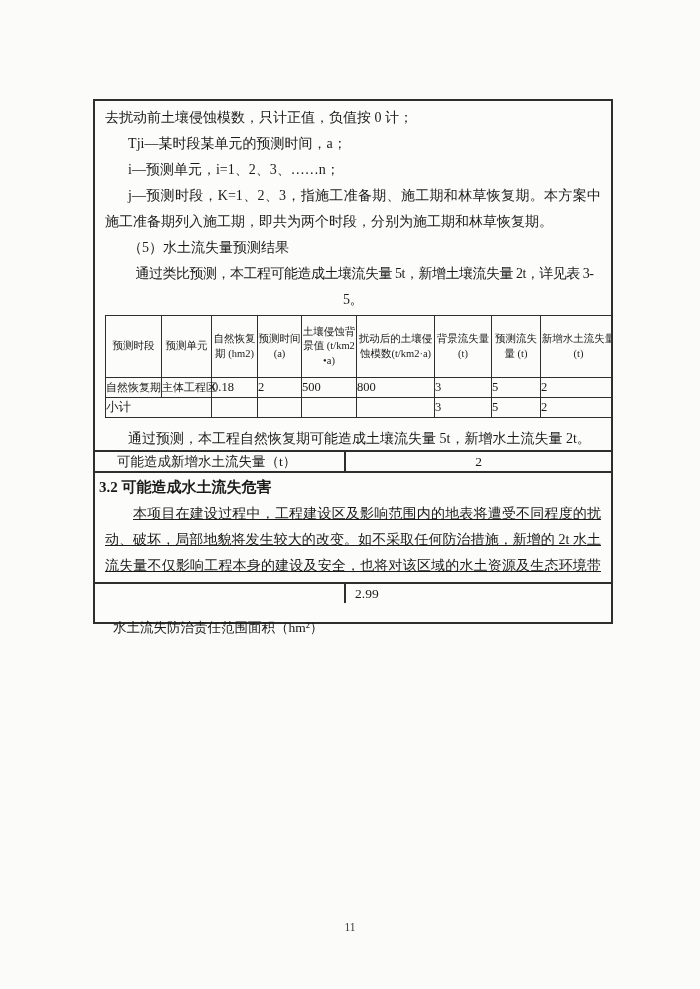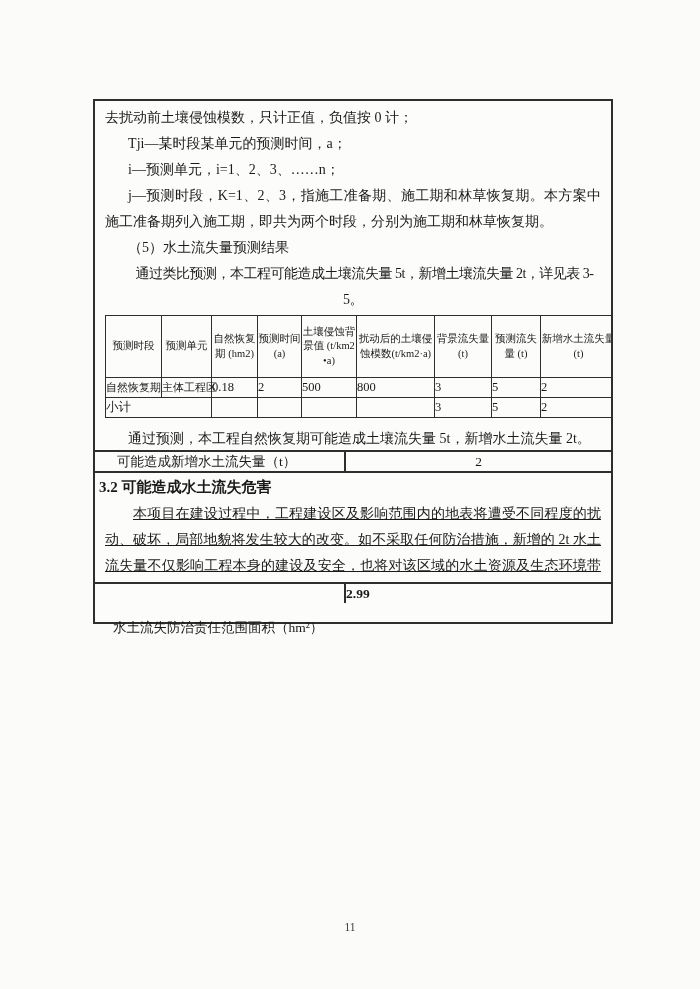--- a/index.html
+++ b/index.html
@@ -26,21 +26,21 @@
   th,td { border:1px solid #2e2e2e; overflow:visible; }
   thead tr { height:62px; }
   th { font-size:10.5px; font-weight:normal; line-height:1.35; padding:1px 0; text-align:center; word-break:break-all; }
   td { font-size:12.5px; height:19px; line-height:19px; padding:0; word-break:keep-all; white-space:nowrap; }
   .post-note { margin-top:8px; }
   
   .split-row { display:flex; border-top:2px solid #2e2e2e; height:21px; box-sizing:border-box; align-items:stretch; font-size:13.5px; }
   .split-row .label { width:249px; box-sizing:border-box; padding-left:22px; display:flex; align-items:center; }
   .split-row .label.pl20 { padding-left:18px;margin-top:44px; }
   .split-row .value { flex:1; border-left:2px solid #2e2e2e; display:flex; align-items:center; justify-content:center; }
-  .split-row .value.left { justify-content:flex-start; font-weight:bold;text-align:center; }
+  .split-row .value.left { justify-content:flex-start; padding-left:9px; font-weight:normal;text-align:center; }
   
   .section { height:111px; box-sizing:border-box; border-top:2px solid #2e2e2e; padding:3px 10px 0 4px; overflow:hidden; }
   .heading { font-weight:bold; font-size:15px; line-height:22px; }
   .para { margin:3px 0 0 6px; font-size:14px; line-height:26px; text-indent:2em; text-align:justify;text-decoration:underline; }
   
   .page-number { position:absolute; left:0; right:0; top:897px; text-align:center; font-size:11.5px; color:#3a3a3a;margin-top:24px; }
 </style>
 </head>
 <body>
 

